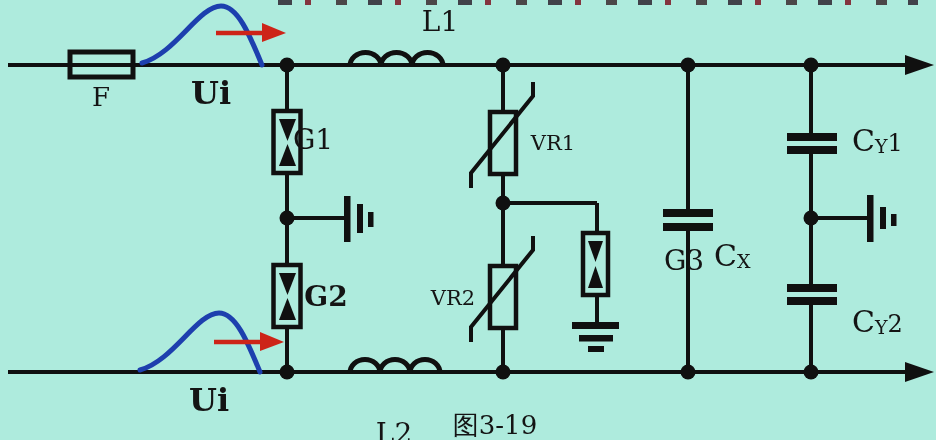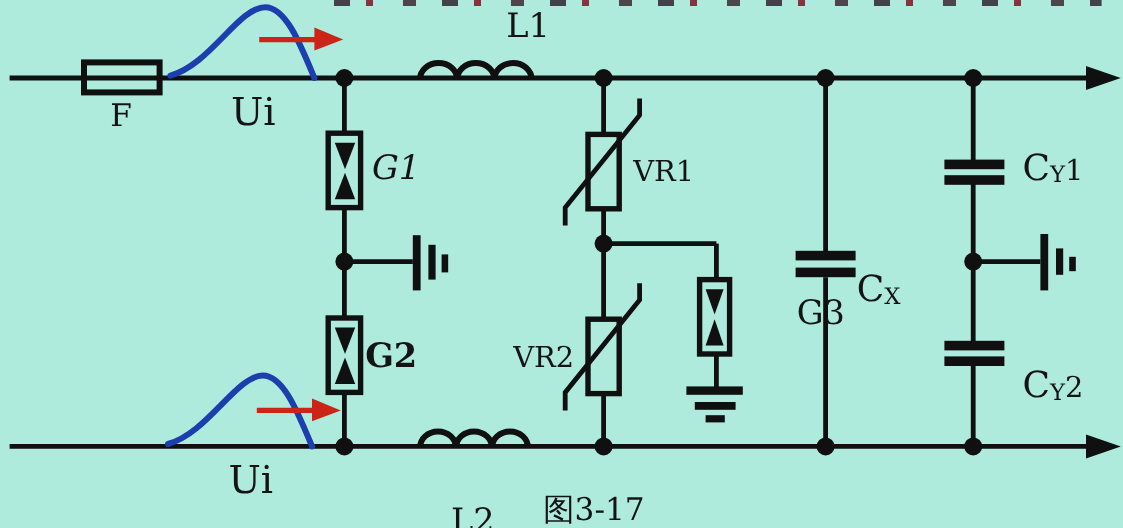--- a/index.html
+++ b/index.html
@@ -11,21 +11,21 @@
   svg{position:absolute;left:0;top:0;}
   .wire{stroke:var(--wire);stroke-width:4;fill:none;}
   .wire-thick{stroke:var(--wire);stroke-width:5;fill:none;}
   .solid{fill:var(--wire);stroke:none;}
   .compbox{stroke:var(--wire);stroke-width:4.5;fill:none;}
   .pulse{stroke:var(--blue);stroke-width:5;fill:none;stroke-linecap:round;}
   .redline{stroke:var(--red);stroke-width:4.5;fill:none;}
   .redfill{fill:var(--red);stroke:none;}
   .lbl{position:absolute;color:var(--text);white-space:nowrap;line-height:1;}
   .ctr{transform:translate(-50%,-50%);}
-  .f30{font-size:30px;text-align:right;} .f32{font-size:32px;} .f28{font-size:28px;} .f27{font-size:24px;} .f26{font-size:26px;}
+  .f30{font-size:30px;text-align:right;} .f32{font-size:32px;font-weight:bold;} .f28{font-size:28px;} .f27{font-size:21px;} .f26{font-size:26px;}
   .cjk{font-size:28px;letter-spacing:2px;}
   .subch{font-size:19px;vertical-align:-2px;}
   .numch{font-size:24px;}
   .edge-artifact{position:absolute;left:278px;top:0;width:640px;height:5px;opacity:.85;
     background:repeating-linear-gradient(90deg,#2e2430 0 14px,transparent 14px 27px,#7c1524 27px 33px,transparent 33px 58px,#3a2a2e 58px 69px,transparent 69px 90px);}
 </style>
 </head>
 <body>
 
 <div class="stage">
@@ -146,28 +146,28 @@
       <circle class="solid" cx="503" cy="372" r="7.5"></circle>
       <circle class="solid" cx="688" cy="372" r="7.5"></circle>
       <circle class="solid" cx="811" cy="372" r="7.5"></circle>
     </g>
   </svg>
 
   <span class="lbl ctr f26" style="left:101px;top:97px;">F</span>
   <span class="lbl ctr f32" style="left:211px;top:93px;">Ui</span>
   <span class="lbl ctr f32" style="left:209px;top:400px;">Ui</span>
 
-  <span class="lbl ctr f28" style="left:330px;top:140px;font-style:italic;">G1</span>
+  <span class="lbl ctr f28" style="left:313px;top:140px;">G1</span>
   <span class="lbl ctr f28" style="left:326px;top:297px;font-weight:bold;">G2</span>
   <span class="lbl ctr f28" style="left:636px;top:261px;margin-left:48px;">G3</span>
 
   <span class="lbl ctr f28" style="left:400px;top:22px;margin-left:40px;">L1</span>
   <span class="lbl ctr f28" style="left:394px;top:403px;margin-top:31px;">L2</span>
 
   <span class="lbl ctr f27" style="left:553px;top:143px;">VR1</span>
   <span class="lbl ctr f27" style="left:453px;top:298px;text-align:center;">VR2</span>
 
-  <span class="lbl f30" style="left:714px;top:227px;"><span>C</span><span class="subch">X</span></span>
+  <span class="lbl f30" style="left:714px;top:241px;"><span>C</span><span class="subch">X</span></span>
   <span class="lbl f30" style="left:852px;top:126px;"><span>C</span><span class="subch">Y</span><span class="numch">1</span></span>
   <span class="lbl f30" style="left:852px;top:279px;margin-top:28px;"><span>C</span><span class="subch">Y</span><span class="numch">2</span></span>
 
-  <span class="lbl ctr f26" style="left:495px;top:425px;">图3-17</span>
+  <span class="lbl ctr f26" style="left:495px;top:425px;">图3-19</span>
 </div>
 
 </body></html>

